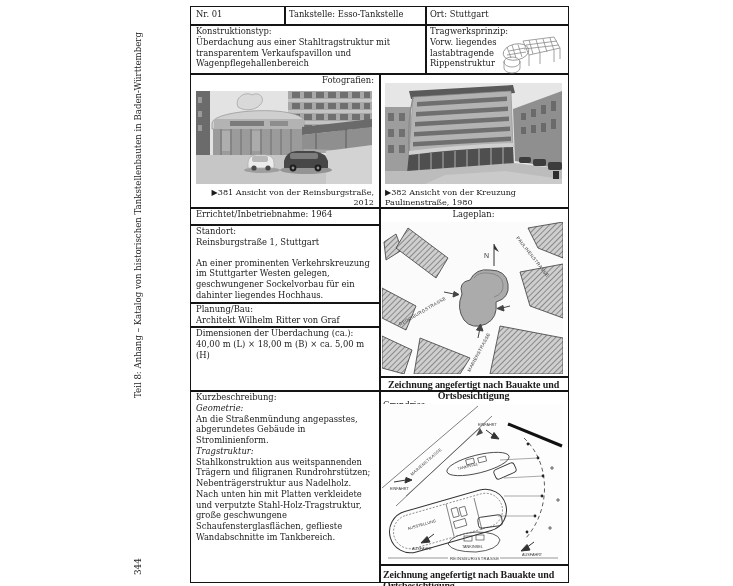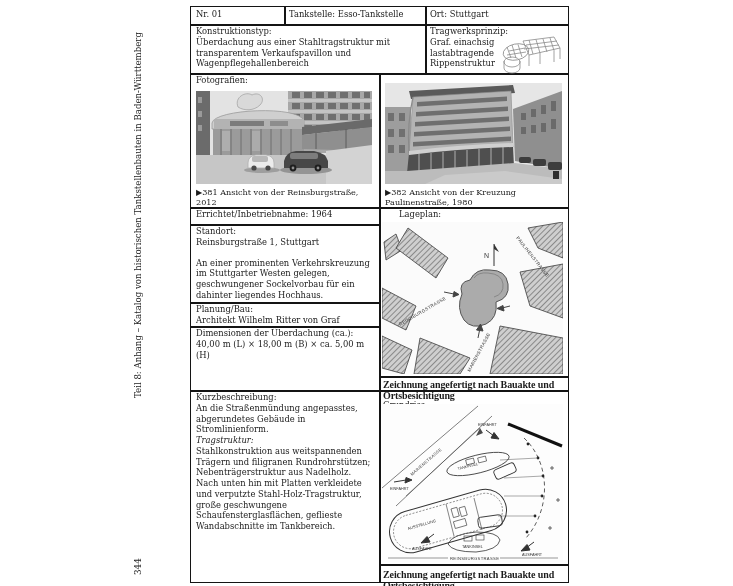--- a/index.html
+++ b/index.html
@@ -56,39 +56,39 @@
     <div class="cell" style="left:0;top:17px;width:234px;height:49px;">
       <span class="lbl">Konstruktionstyp:</span>
       <span>Überdachung aus einer Stahltragstruktur mit transparentem Verkaufspavillon und Wagenpflegehallenbereich</span>
     </div>
 
     <div class="cell" style="left:234px;top:0;width:143px;height:17px;">
       <span>Ort: Stuttgart</span>
     </div>
     <div class="cell" style="left:234px;top:17px;width:143px;height:49px;">
       <span class="lbl">Tragwerksprinzip:</span>
-      <span class="lbl">Graf. einachsig</span>
+      <span class="lbl">Vorw. liegendes</span>
       <span class="lbl">lastabtragende</span>
       <span class="lbl">Rippenstruktur</span>
 
       <svg width="66" height="46" viewBox="0 0 66 46" style="position:absolute;right:3px;top:4px;">
         <g fill="none" stroke="#8a8a8a" stroke-width="0.8">
           <ellipse cx="17" cy="24" rx="13" ry="8" transform="rotate(-12 17 24)"></ellipse>
           <path d="M 24,13 L 55,9 L 61,20 L 30,27 Z"></path>
           <path d="M 27,17 L 58,13 M 25,21 L 60,17"></path>
           <path d="M 30,12 L 34,26 M 37,11.5 L 41,25 M 44,11 L 48,24 M 51,10 L 55,22.5"></path>
           <path d="M 8,19 L 12,30 M 13,17 L 17,30 M 19,16.5 L 23,29 M 10,23 L 26,20 M 8,27 L 27,24"></path>
           <path d="M 30,27 L 30,38 M 61,20 L 61,31 M 55,22.5 L 55,34 M 41,25 L 41,36"></path>
           <ellipse cx="13" cy="34" rx="8" ry="5"></ellipse>
           <path d="M 5,33 L 5,40 M 21,33 L 21,40 M 5,40 A 8,5 0 0 0 21,40"></path>
         </g>
       </svg>
     </div>
 
-    <div class="cell" style="left:0;top:66px;width:188px;height:94px;">
+    <div class="cell" style="left:0;top:66px;width:188px;height:94px;text-align:right;">
       <span class="lbl">Fotografien:</span>
       <svg width="176" height="93" viewBox="0 0 176 93" style="position:absolute;left:5px;top:18px;">
         <rect width="176" height="93" fill="#e3e3e3"></rect>
         <rect x="150" y="0" width="26" height="30" fill="#efefef"></rect>
 
         <rect x="92" y="0" width="84" height="62" fill="#a8a8a8"></rect>
         <g fill="#c4c4c4">
           <rect x="92" y="8" width="84" height="3"></rect>
             <rect x="92" y="19" width="84" height="3"></rect>
           <rect x="92" y="30" width="84" height="3"></rect>
@@ -256,21 +256,21 @@
     </div>
     <div class="cell" style="left:0;top:295px;width:188px;height:16px;">
       <span class="lbl">Planung/Bau:</span>
       <span class="lbl">Architekt Wilhelm Ritter von Graf</span>
     </div>
     <div class="cell" style="left:0;top:319px;width:188px;height:64px;">
       <span class="lbl">Dimensionen der Überdachung (ca.):</span>
       <span class="lbl">40,00 m (L) × 18,00 m (B) × ca. 5,00 m (H)</span>
     </div>
 
-    <div class="cell" style="left:188px;top:200px;width:189px;height:183px;padding:2px 20px;">
+    <div class="cell" style="left:188px;top:200px;width:189px;height:183px;padding:2px 20px;text-align:center;">
       <span class="lbl">Lageplan:</span>
       <svg width="181" height="152" viewBox="0 0 181 152" style="position:absolute;left:3px;top:15px;">
         <defs>
           <pattern id="h1" width="4" height="4" patternUnits="userSpaceOnUse" patternTransform="rotate(45)">
             <rect width="4" height="4" fill="#cfcfcf"></rect>
             <line x1="0" y1="0" x2="0" y2="4" stroke="#4e4e4e" stroke-width="1.1"></line>
           </pattern>
         </defs>
         <rect width="181" height="152" fill="#fbfbfb"></rect>
         <g fill="url(#h1)" stroke="#3c3c3c" stroke-width="0.8">
@@ -304,20 +304,21 @@
 
         <text font-size="4.6" letter-spacing="0.4" transform="translate(134,16) rotate(52)">PAULINENSTRASSE</text>
         <text font-size="4.6" letter-spacing="0.3" transform="translate(18,104) rotate(-30)">REINSBURGSTRASSE</text>
         <text font-size="4.6" letter-spacing="0.3" transform="translate(88,150) rotate(-62)">MARIENSTRASSE</text>
       </svg>
       <div class="draw-cap" style="position:absolute;left:0;top:169px;width:181px;padding-left:4px;">Zeichnung angefertigt nach Bauakte und Ortsbesichtigung</div>
     </div>
 
     <div class="cell" style="left:0;top:383px;width:188px;height:192px;">
       <span class="lbl">Kurzbeschreibung:</span>
+      <span class="lbl ital">Geometrie:</span>
       <span class="lbl">An die Straßenmündung angepasstes, abgerundetes Gebäude in Stromlinienform.</span>
       <span class="lbl ital">Tragstruktur:</span>
       <span class="lbl">Stahlkonstruktion aus weitspannenden Trägern und filigranen Rundrohrstützen; Nebenträgerstruktur aus Nadelholz.</span>
       <span class="lbl">Nach unten hin mit Platten verkleidete und verputzte Stahl-Holz-Tragstruktur, große geschwungene Schaufensterglasflächen, geflieste Wandabschnitte im Tankbereich.</span>
     </div>
 
     <div class="cell" style="left:188px;top:383px;width:189px;height:192px;padding:10px 4px;">
       <span class="lbl">Grundriss:</span>
       <svg width="181" height="158" viewBox="0 0 181 158" style="position:absolute;left:3px;top:14px;">
         <rect width="181" height="158" fill="#fdfdfd"></rect>

